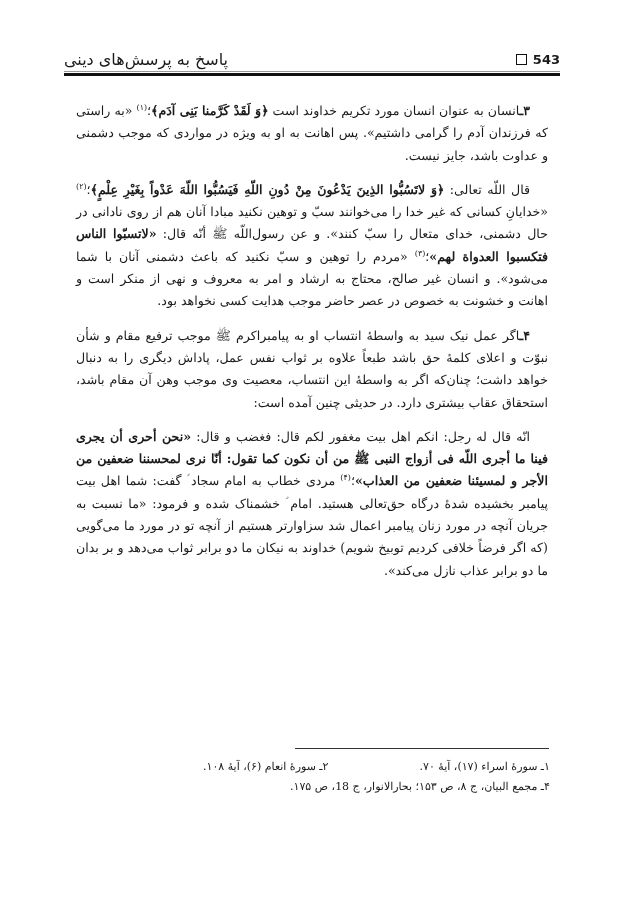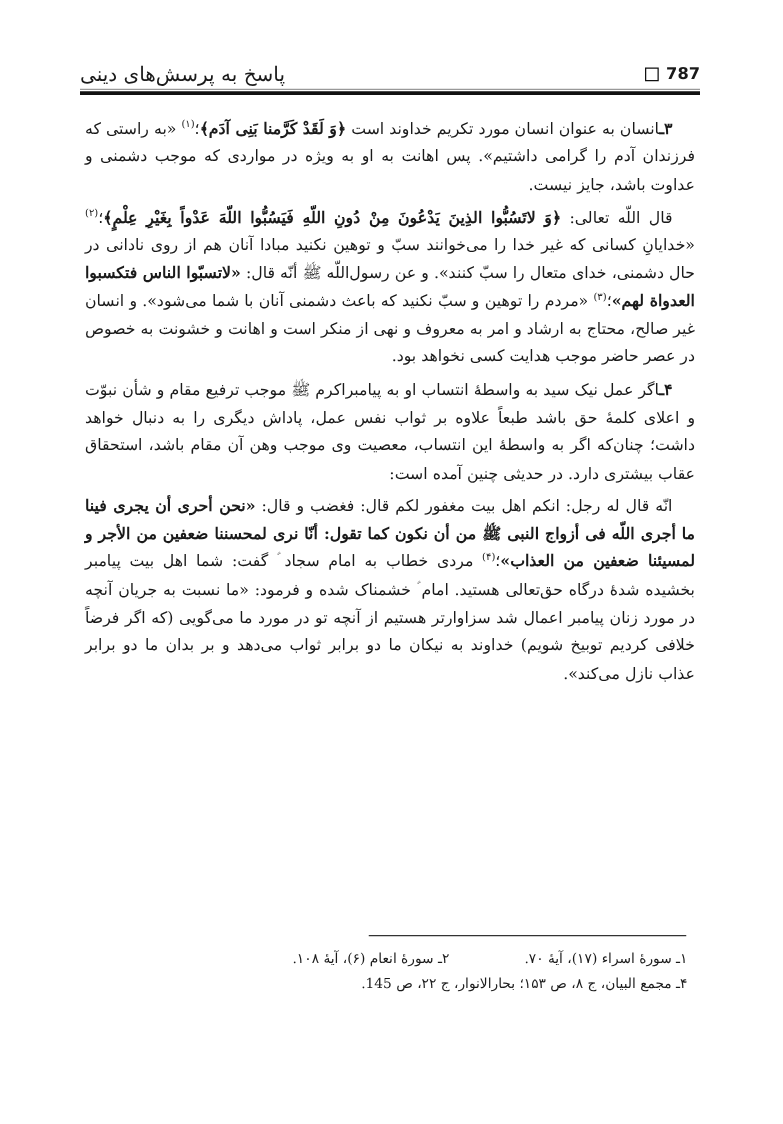--- a/index.html
+++ b/index.html
@@ -16,56 +16,56 @@
   .header .pgnum { display: flex; align-items: center; gap: 6px; font-weight: bold; font-size: 13px; }
   .header .box { width: 9px; height: 9px; border: 1.5px solid #111; display: inline-block; }
   .header .title { font-size: 16px; }
   .rule-thin { position: absolute; left: 64px; top: 71px; width: 496px; height: 1px; background: #999; }
   .rule-thick { position: absolute; left: 64px; top: 73px; width: 496px; height: 3px; background: #111; }
   .body {
     position: absolute; left: 64px; top: 88px; width: 496px;
     direction: rtl; text-align: justify; text-align-last: right;
     font-family: "DejaVu Serif", serif; font-size: 12.6px; line-height: 22.3px;
   }
-  .body p { margin: 4px; }
+  .body p { margin: 12px; }
   .indent { text-indent: 18px; }
   .b { font-weight: bold; }
   sup { font-size: 8px; line-height: 0; vertical-align: super; }
   .fn-rule { position: absolute; left: 295px; top: 748px; width: 254px; height: 1px; background: #333; }
   .footnotes {
     position: absolute; left: 150px; top: 757px; width: 400px;
     direction: rtl; font-family: "DejaVu Serif", serif; font-size: 11px; line-height: 20px;
   }
   .fn-row { display: flex; gap: 60px; }
-  .fn-row span { white-space: nowrap; }
+  .fn-row span { white-space: nowrap; margin-left: 31px; }
 </style>
 </head>
 <body>
 
 <div class="page">
 
   <div class="header">
     <span class="pgnum">
-      <span>787</span>
+      <span>543</span>
       <span class="box"></span>
     </span>
     <span class="title">پاسخ به پرسش‌های دینی</span>
   </div>
   <div class="rule-thin"></div>
   <div class="rule-thick"></div>
 
   <div class="body">
     <p class="indent"><span class="b">۳ـ</span><span>انسان به عنوان انسان مورد تکریم خداوند است </span><span class="b">﴿وَ لَقَدْ کَرَّمنا بَنِی آدَم﴾</span><span>؛</span><sup>(۱)</sup><span> «به راستی که فرزندان آدم را گرامی داشتیم». پس اهانت به او به ویژه در مواردی که موجب دشمنی و عداوت باشد، جایز نیست.</span></p>
     <p class="indent"><span>قال اللّه تعالی: </span><span class="b">﴿وَ لاتَسُبُّوا الذِینَ یَدْعُونَ مِنْ دُونِ اللّهِ فَیَسُبُّوا اللّهَ عَدْواً بِغَیْرِ عِلْمٍ﴾</span><span>؛</span><sup>(۲)</sup><span> «خدایانِ کسانی که غیر خدا را می‌خوانند سبّ و توهین نکنید مبادا آنان هم از روی نادانی در حال دشمنی، خدای متعال را سبّ کنند». و عن رسول‌اللّه ﷺ أنّه قال: </span><span class="b">«لاتسبّوا الناس فتکسبوا العدواة لهم»</span><span>؛</span><sup>(۳)</sup><span> «مردم را توهین و سبّ نکنید که باعث دشمنی آنان با شما می‌شود». و انسان غیر صالح، محتاج به ارشاد و امر به معروف و نهی از منکر است و اهانت و خشونت به خصوص در عصر حاضر موجب هدایت کسی نخواهد بود.</span></p>
     <p class="indent"><span class="b">۴ـ</span><span>اگر عمل نیک سید به واسطهٔ انتساب او به پیامبراکرم ﷺ موجب ترفیع مقام و شأن نبوّت و اعلای کلمهٔ حق باشد طبعاً علاوه بر ثواب نفس عمل، پاداش دیگری را به دنبال خواهد داشت؛ چنان‌که اگر به واسطهٔ این انتساب، معصیت وی موجب وهن آن مقام باشد، استحقاق عقاب بیشتری دارد. در حدیثی چنین آمده است:</span></p>
     <p class="indent"><span>انّه قال له رجل: انکم اهل بیت مغفور لکم قال: فغضب و قال: </span><span class="b">«نحن أحری أن یجری فینا ما أجری اللّه فی أزواج النبی ﷺ من أن نکون کما تقول: أنّا نری لمحسننا ضعفین من الأجر و لمسیئنا ضعفین من العذاب»</span><span>؛</span><sup>(۴)</sup><span> مردی خطاب به امام سجاد ؑ گفت: شما اهل بیت پیامبر بخشیده شدهٔ درگاه حق‌تعالی هستید. امام ؑ خشمناک شده و فرمود: «ما نسبت به جریان آنچه در مورد زنان پیامبر اعمال شد سزاوارتر هستیم از آنچه تو در مورد ما می‌گویی (که اگر فرضاً خلافی کردیم توبیخ شویم) خداوند به نیکان ما دو برابر ثواب می‌دهد و بر بدان ما دو برابر عذاب نازل می‌کند».</span></p>
   </div>
 
   <div class="fn-rule"></div>
   <div class="footnotes">
     <div class="fn-row">
       <span>۱ـ سورهٔ اسراء (۱۷)، آیهٔ ۷۰.</span>
       <span>۲ـ سورهٔ انعام (۶)، آیهٔ ۱۰۸.</span>
     </div>
-    <div>۴ـ مجمع البیان، ج ۸، ص ۱۵۳؛ بحارالانوار، ج ۲۲، ص 145.</div>
+    <div>۴ـ مجمع البیان، ج ۸، ص ۱۵۳؛ بحارالانوار، ج 18، ص ۱۷۵.</div>
   </div>
 
 </div>
 
 </body></html>

